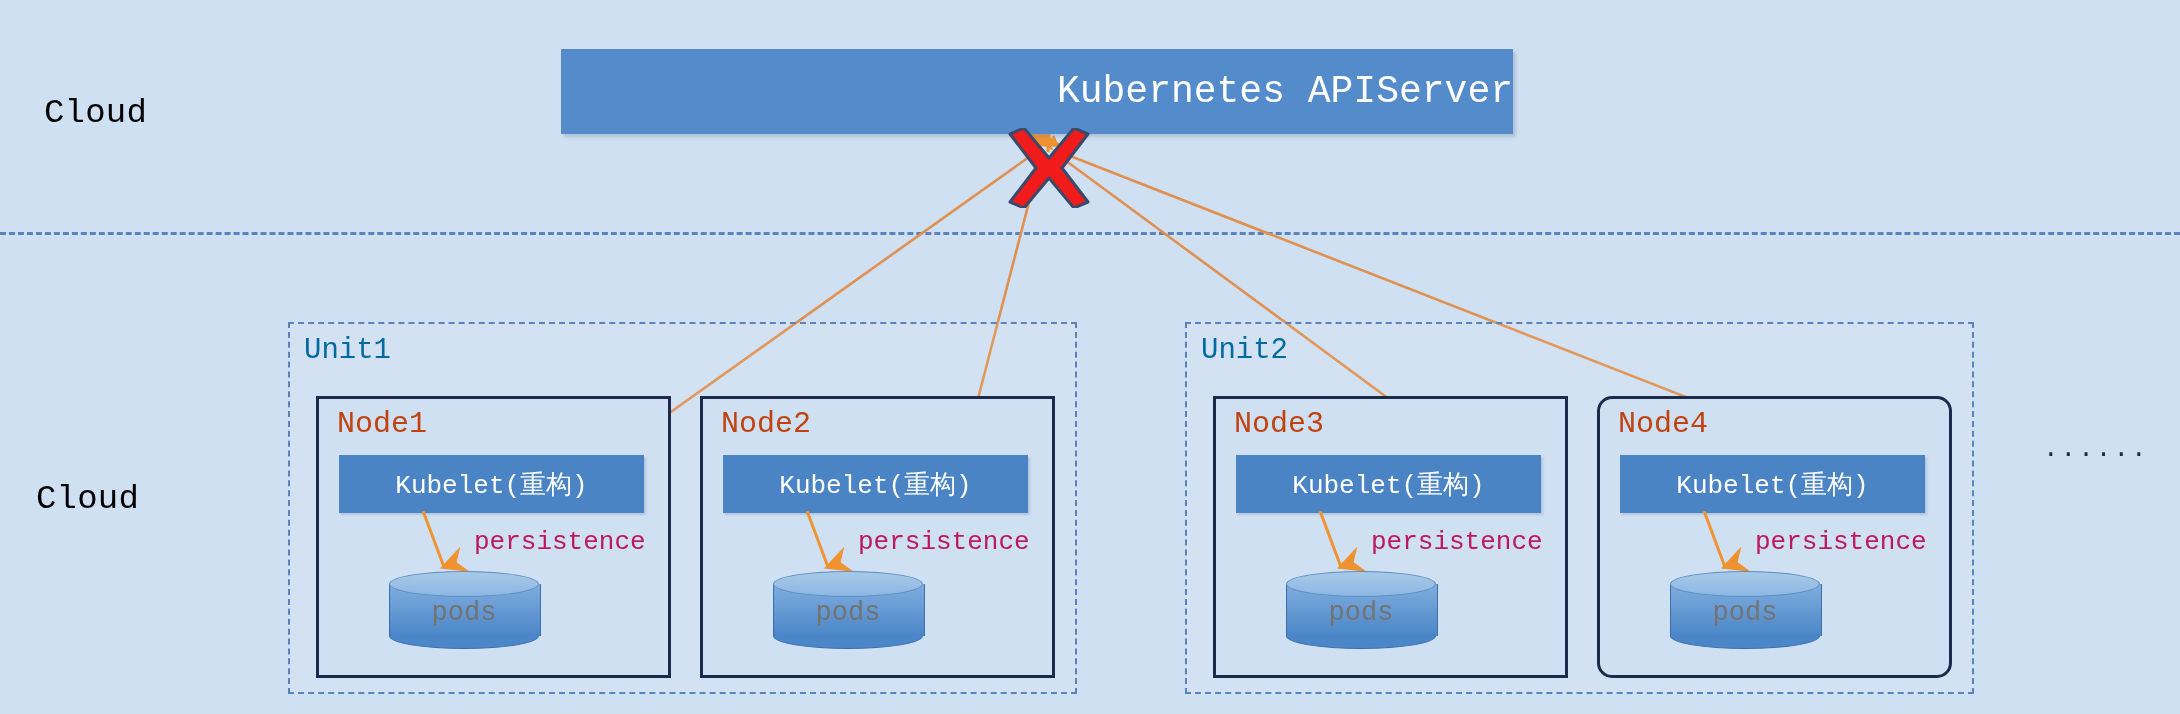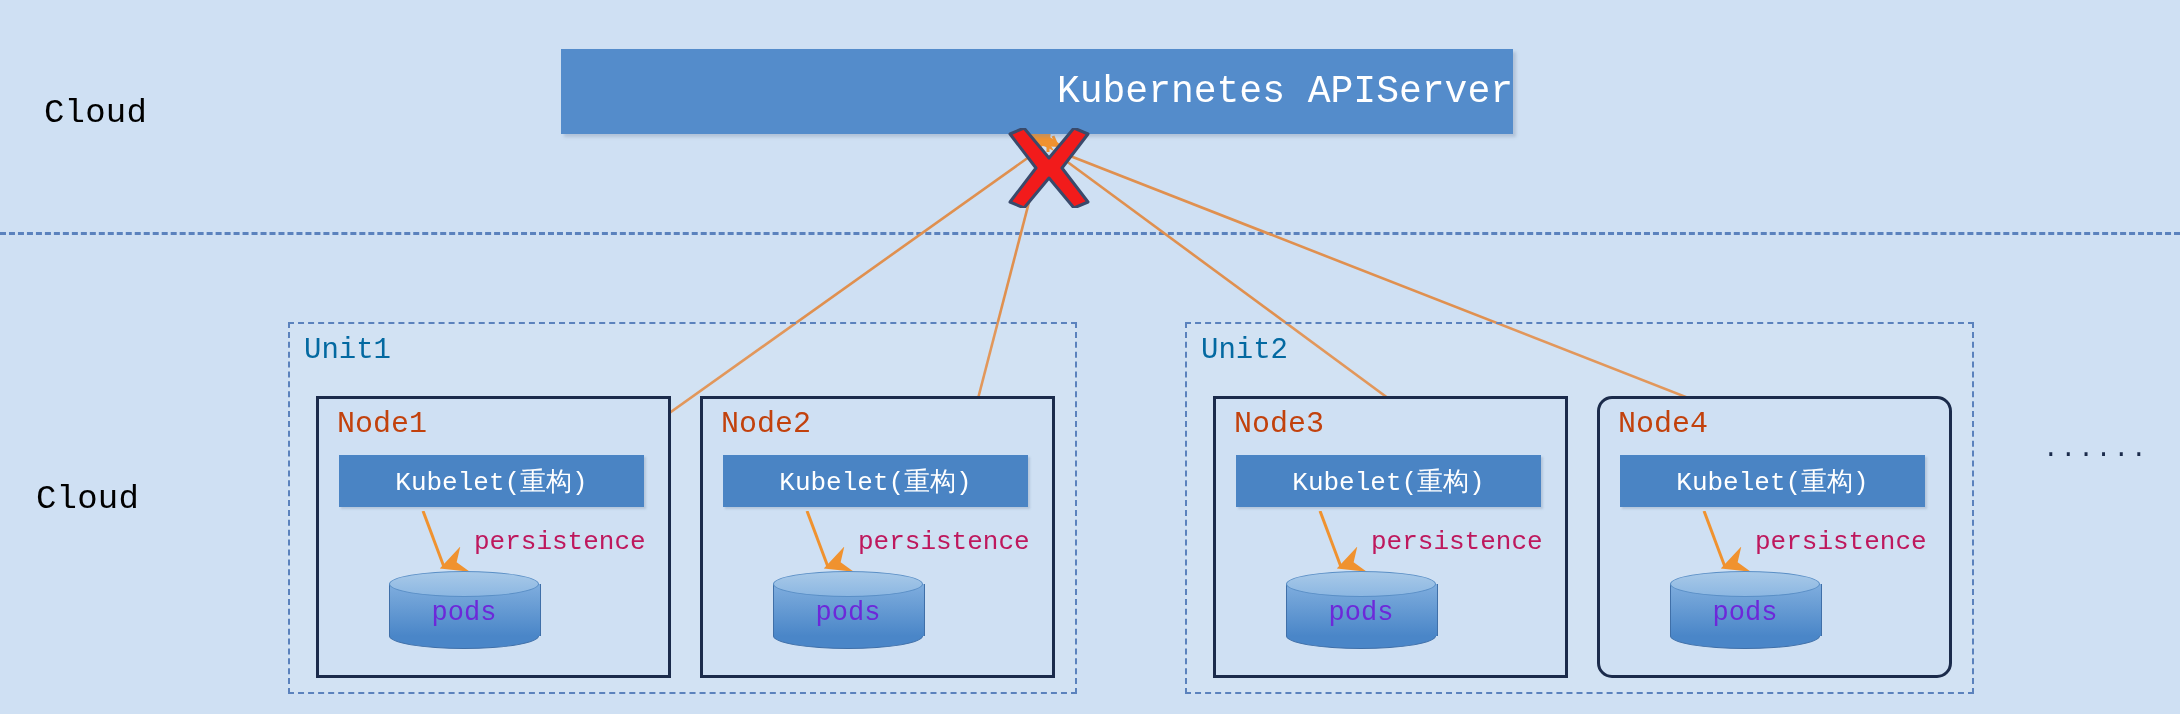--- a/index.html
+++ b/index.html
@@ -107,21 +107,21 @@
     color: #c2410c;
     white-space: nowrap;
   }
 
   
   .kubelet-box {
     position: absolute;
     left: 20px;
     top: 56px;
     width: 305px;
-    height: 52px;
+    height: 58px;
     background: #4a84c4;
     box-shadow: 2px 2px 2px rgba(120,140,165,0.3);
     display: flex;
     align-items: center;
     justify-content: center;
   }
   .kubelet-label {
     color: #ffffff;
     font-size: 26px;
     white-space: nowrap;
@@ -184,21 +184,21 @@
     border: 1px solid #3f6fa8;
     box-sizing: border-box;
   }
   .cyl-text {
     position: absolute;
     left: 0;
     top: 27px;
     width: 150px;
     text-align: center;
     font-size: 27px;
-    color: #6d28d9;
+    color: #737373;
     z-index: 4;
   }
 
   
   #red-x {
     position: absolute;
     left: 1002px;
     top: 128px;
     width: 94px;
     height: 80px;

